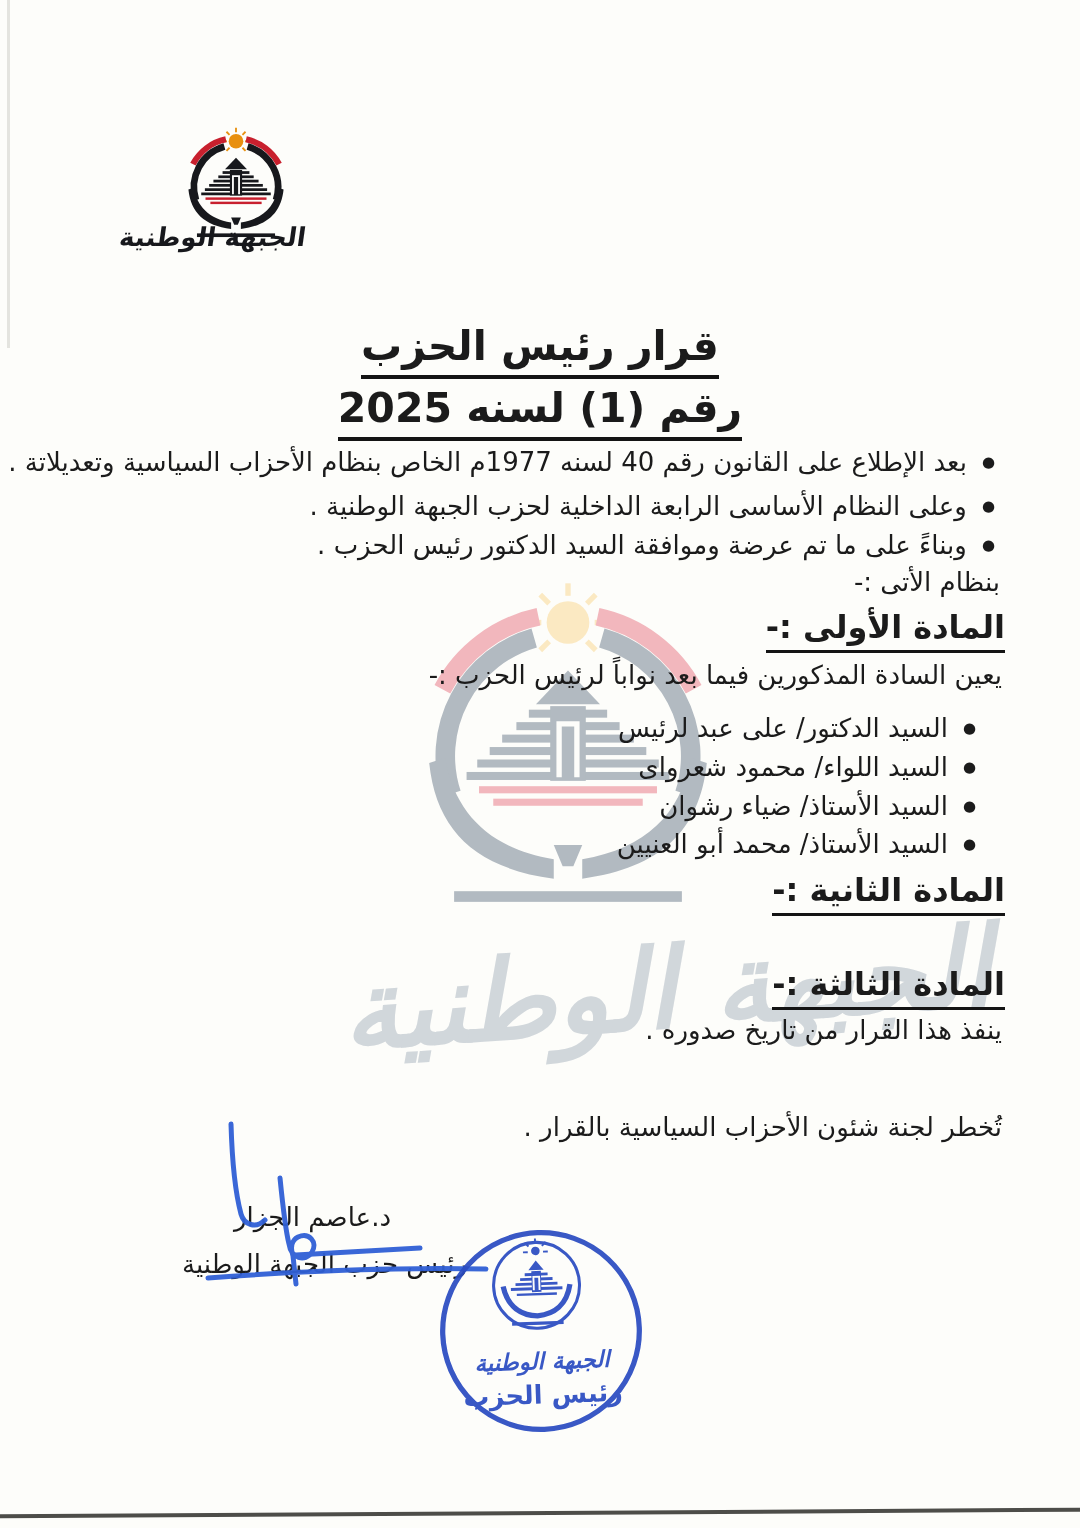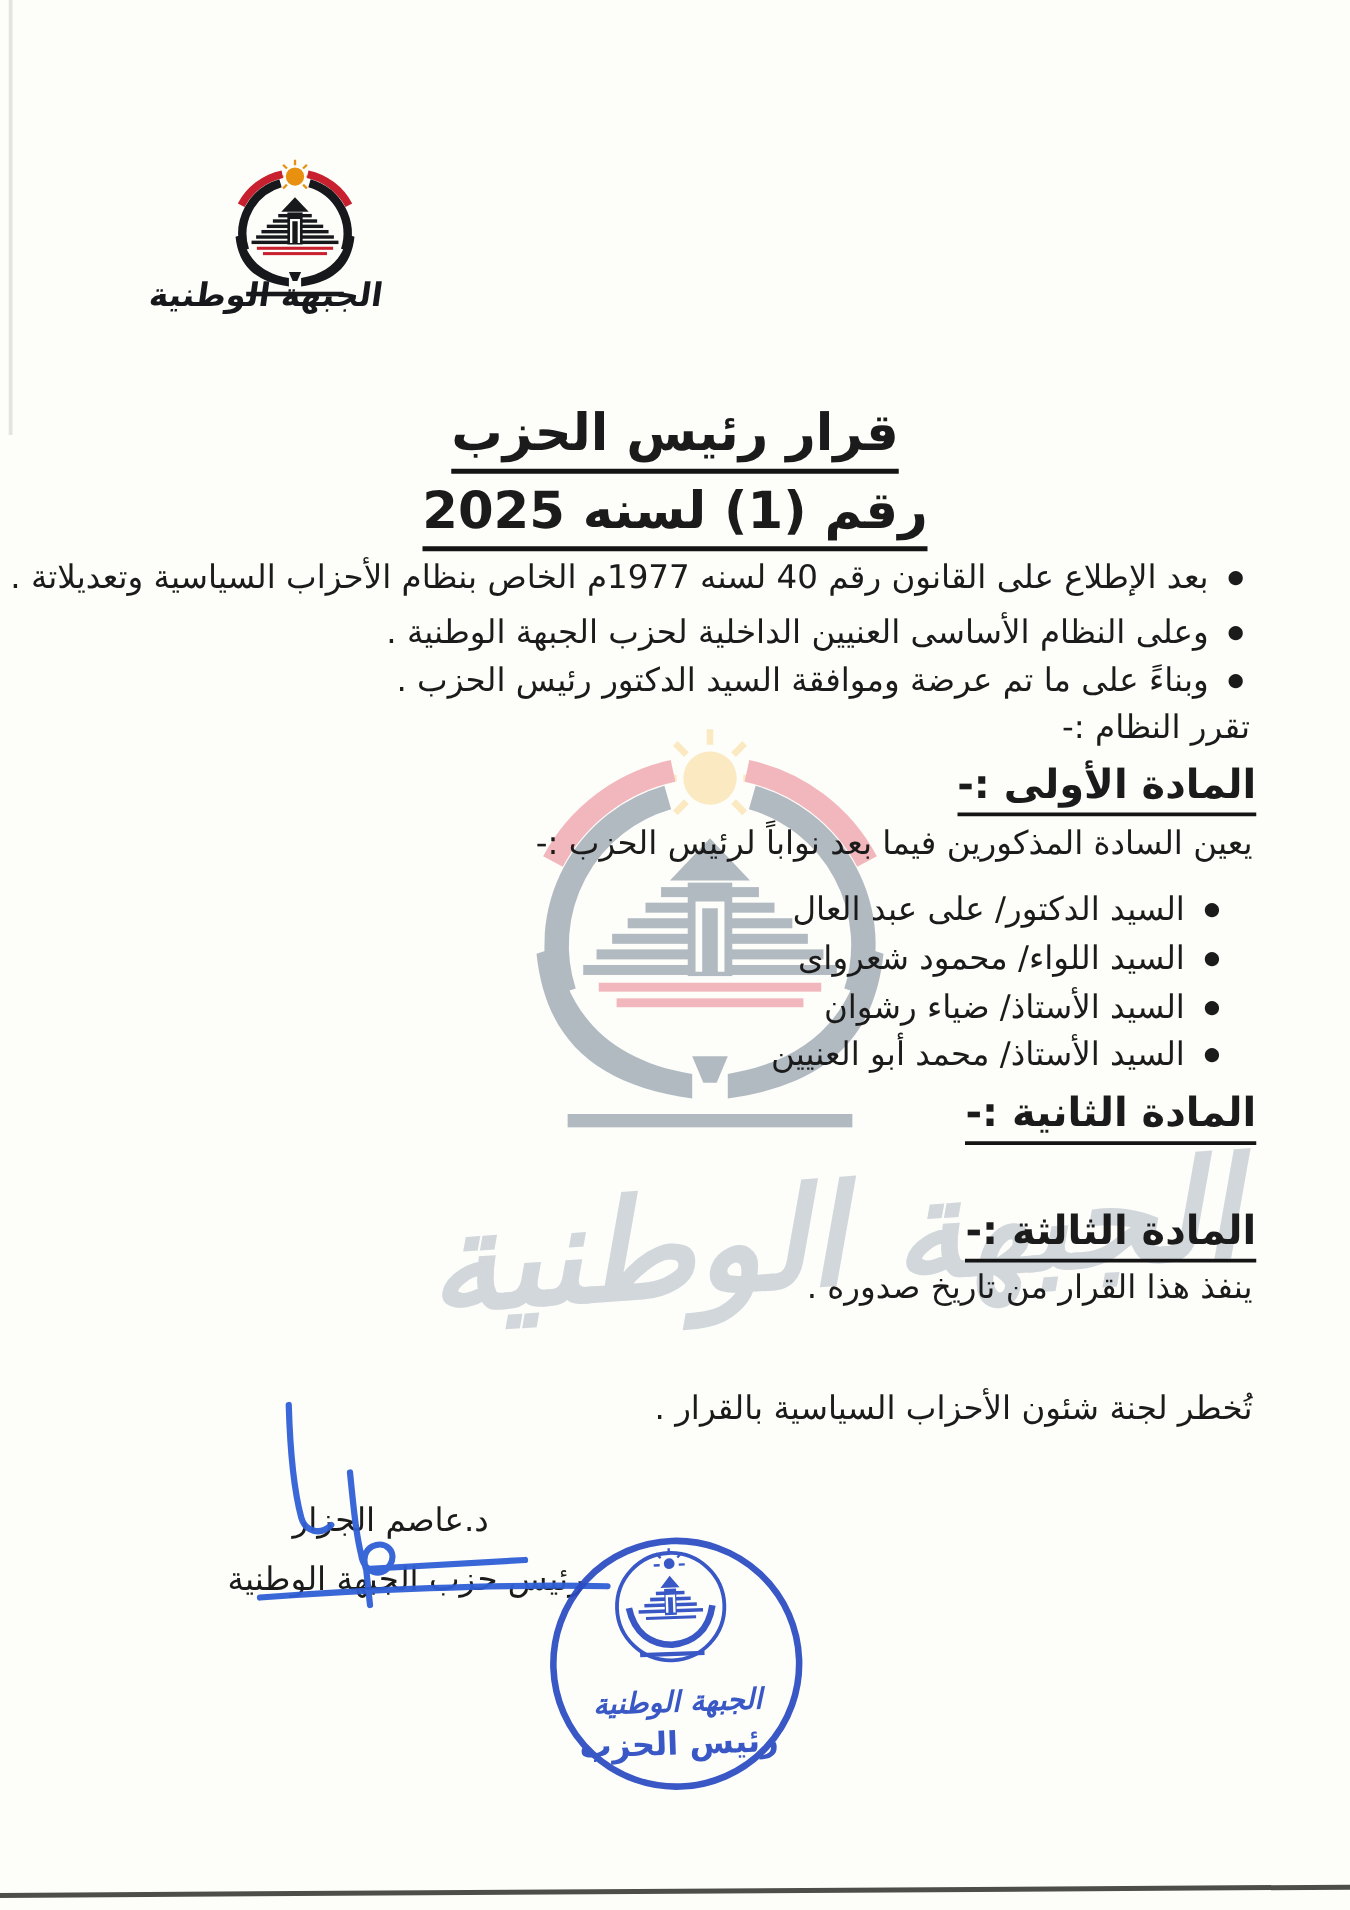--- a/index.html
+++ b/index.html
@@ -102,33 +102,33 @@
     <span class="u">قرار رئيس الحزب</span>
   </div>
   <div class="line center title" style="top:384px">
     <span class="u">رقم (1) لسنه 2025</span>
   </div>
 
   <div class="line bullet" style="top:447px;right:85px">
     <span class="dot">●</span><span>بعد الإطلاع على القانون رقم 40 لسنه 1977م الخاص بنظام الأحزاب السياسية وتعديلاتة .</span>
   </div>
   <div class="line bullet" style="top:491px;right:85px">
-    <span class="dot">●</span><span>وعلى النظام الأساسى العنيين الداخلية لحزب الجبهة الوطنية .</span>
+    <span class="dot">●</span><span>وعلى النظام الأساسى الرابعة الداخلية لحزب الجبهة الوطنية .</span>
   </div>
   <div class="line bullet" style="top:530px;right:85px">
     <span class="dot">●</span><span>وبناءً على ما تم عرضة وموافقة السيد الدكتور رئيس الحزب .</span>
   </div>
-  <div class="line" style="top:567px;right:80px">تقرر النظام :-</div>
+  <div class="line" style="top:567px;right:80px">بنظام الأتى :-</div>
 
   <div class="line heading" style="top:608px;right:75px">
     <span class="u">المادة الأولى :-</span>
   </div>
   <div class="line" style="top:660px;right:78px">يعين السادة المذكورين فيما بعد نواباً لرئيس الحزب :-</div>
   <div class="line bullet" style="top:713px;right:104px">
-    <span class="dot">●</span><span>السيد الدكتور/ على عبد العال</span>
+    <span class="dot">●</span><span>السيد الدكتور/ على عبد لرئيس</span>
   </div>
   <div class="line bullet" style="top:752px;right:104px">
     <span class="dot">●</span><span>السيد اللواء/ محمود شعرواى</span>
   </div>
   <div class="line bullet" style="top:791px;right:104px">
     <span class="dot">●</span><span>السيد الأستاذ/ ضياء رشوان</span>
   </div>
   <div class="line bullet" style="top:829px;right:104px">
     <span class="dot">●</span><span>السيد الأستاذ/ محمد أبو العنيين</span>
   </div>

